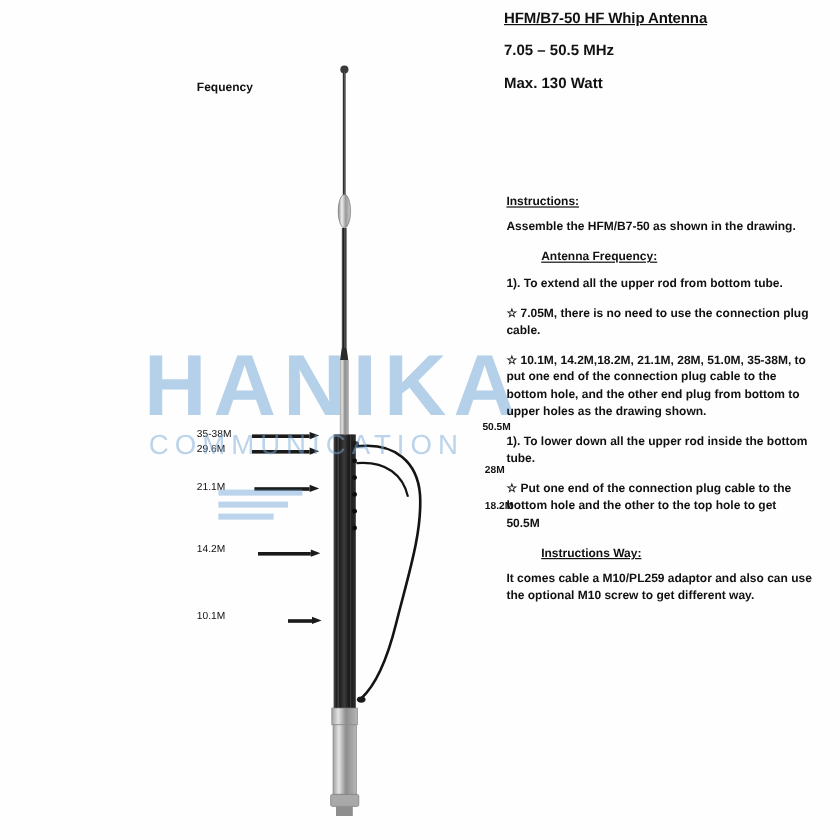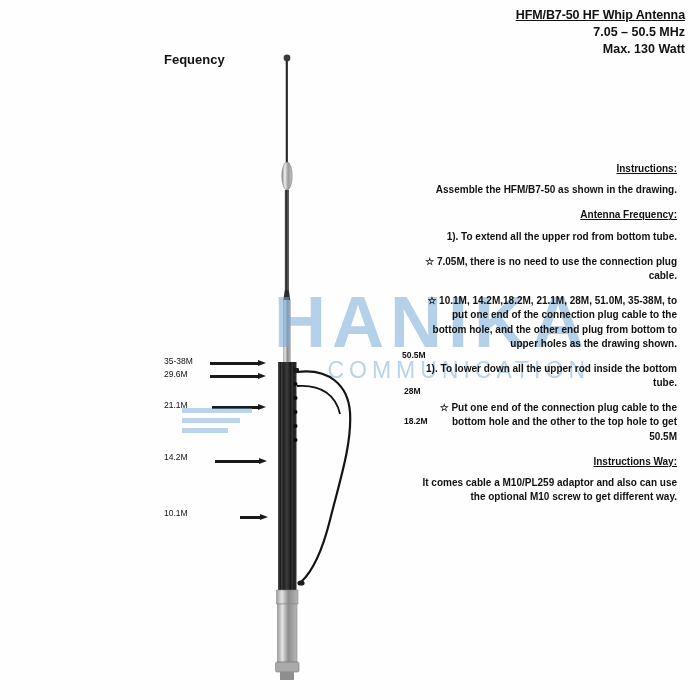--- a/index.html
+++ b/index.html
@@ -13,50 +13,49 @@
     overflow: hidden;
     font-family: "Liberation Sans", sans-serif;
     color: #111111;
     position: relative;
   }
   #sheet {
     position: absolute;
     left: 0; top: 0;
     width: 700px; height: 700px;
     background: #fefefe;
-    text-align: right;
   }
 
   
   .header {
     position: absolute;
     left: 420px;
     top: 8px;
     width: 265px;
   }
   .header .line1 {
     font-size: 12.5px;
     font-weight: bold;
     text-decoration: underline;
     letter-spacing: -0.1px;
     white-space: nowrap;
   }
   .header .line2, .header .line3 {
     font-size: 12.5px;
     font-weight: bold;
-    margin-top: 3px;
+    margin-top: 13px;
     white-space: nowrap;
   }
 
   
   .freq-title {
     position: absolute;
     left: 164px;
-    top: 52px;
-    font-size: 13px;
+    top: 68px;
+    font-size: 10px;
     font-weight: bold;
   }
 
   
   .left-label {
     position: absolute;
     font-size: 8.5px;
     font-weight: normal;
     white-space: nowrap;
   }

